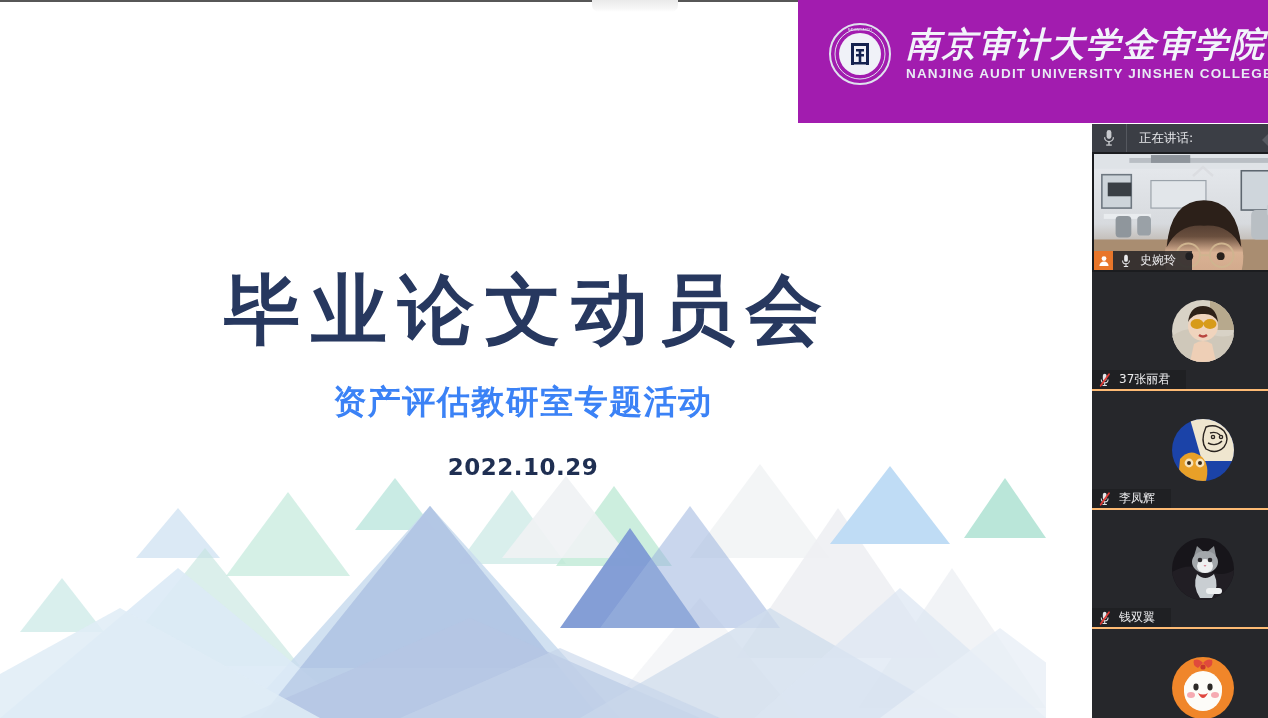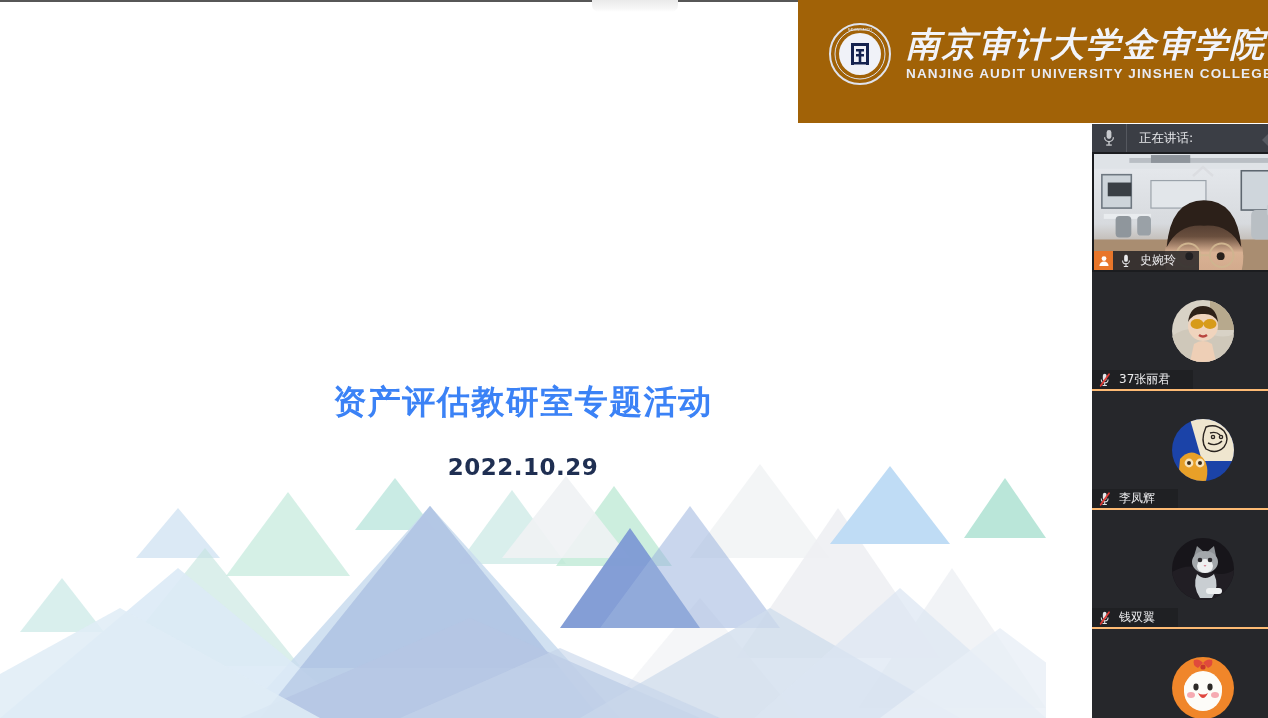--- a/index.html
+++ b/index.html
@@ -53,21 +53,21 @@
     position:absolute; left:0; top:449px; width:1046px;
     text-align:center;
     font-family:"DejaVu Sans","Liberation Sans",sans-serif;
     font-size:23px; font-weight:700; color:#1f2f52;
     letter-spacing:0.5px; line-height:1;margin-top:7px;
   }
 
   
   #banner {
     position:absolute; left:798px; top:0; width:470px; height:123px;
-    background:#a16207; overflow:hidden; z-index:3;
+    background:#a21caf; overflow:hidden; z-index:3;
   }
   .banner-inner {
     position:absolute; left:30px; top:22px; display:flex; align-items:center; gap:14px;
   }
   .seal { width:64px; height:64px; flex:0 0 64px; position:relative; }
   .banner-text { display:flex; flex-direction:column; justify-content:center; }
   .banner-cn {
     color:#f2f4fa; font-size:34px; font-weight:700; line-height:1.05;
     letter-spacing:2px; white-space:nowrap;
     font-family:"DejaVu Serif","Liberation Serif",serif;
@@ -101,21 +101,21 @@
   }
 
   .tile {
     position:relative; width:222px; height:119px; background:#26272b;
     border-bottom:2px solid #fdba74; box-sizing:border-box; overflow:hidden;
   }
   .tile.video { height:120px; border:2px solid #1b1c1f; }
   .tile .namebar {
     position:absolute; left:0; bottom:0; height:19px;
     background:rgba(30,31,34,.82);
-    display:flex; align-items:center; padding-right:23px; box-sizing:border-box;
+    display:flex; align-items:center; padding-right:16px; box-sizing:border-box;
     z-index:4;
   }
   .tile .namebar .nm {
     color:#ececee; font-size:12px; white-space:nowrap; margin-left:5px;
     font-family:"DejaVu Sans","Liberation Sans",sans-serif;
   }
   .host-badge {
     width:19px; height:19px; background:#e8762a;
     display:flex; align-items:center; justify-content:center; flex:0 0 19px;
   }
@@ -178,20 +178,21 @@
           <polygon points="770,190 960,300 580,300" fill="#cfdcec" opacity=".75"></polygon>
           <polygon points="900,170 1046,300 754,300" fill="#dbe6f2" opacity=".7"></polygon>
           <polygon points="120,190 320,300 -80,300" fill="#dfecf6" opacity=".85"></polygon>
 
           <polygon points="560,230 720,300 400,300" fill="#c4d3ea" opacity=".6"></polygon>
           <polygon points="1000,210 1120,300 880,300" fill="#e9eff6" opacity=".8"></polygon>
         </g>
       </svg>
     </div>
 
+    <div class="slide-title">毕业论文动员会</div>
     <div class="slide-subtitle">资产评估教研室专题活动</div>
     <div class="slide-date">2022.10.29</div>
   </div>
 
   <div id="banner">
     <div class="banner-inner">
       <div class="seal">
         <svg viewBox="0 0 64 64" xmlns="http://www.w3.org/2000/svg">
           <circle cx="32" cy="32" r="30" fill="none" stroke="#dfe3ee" stroke-width="2"></circle>
           <circle cx="32" cy="32" r="25" fill="none" stroke="#dfe3ee" stroke-width="1"></circle>

